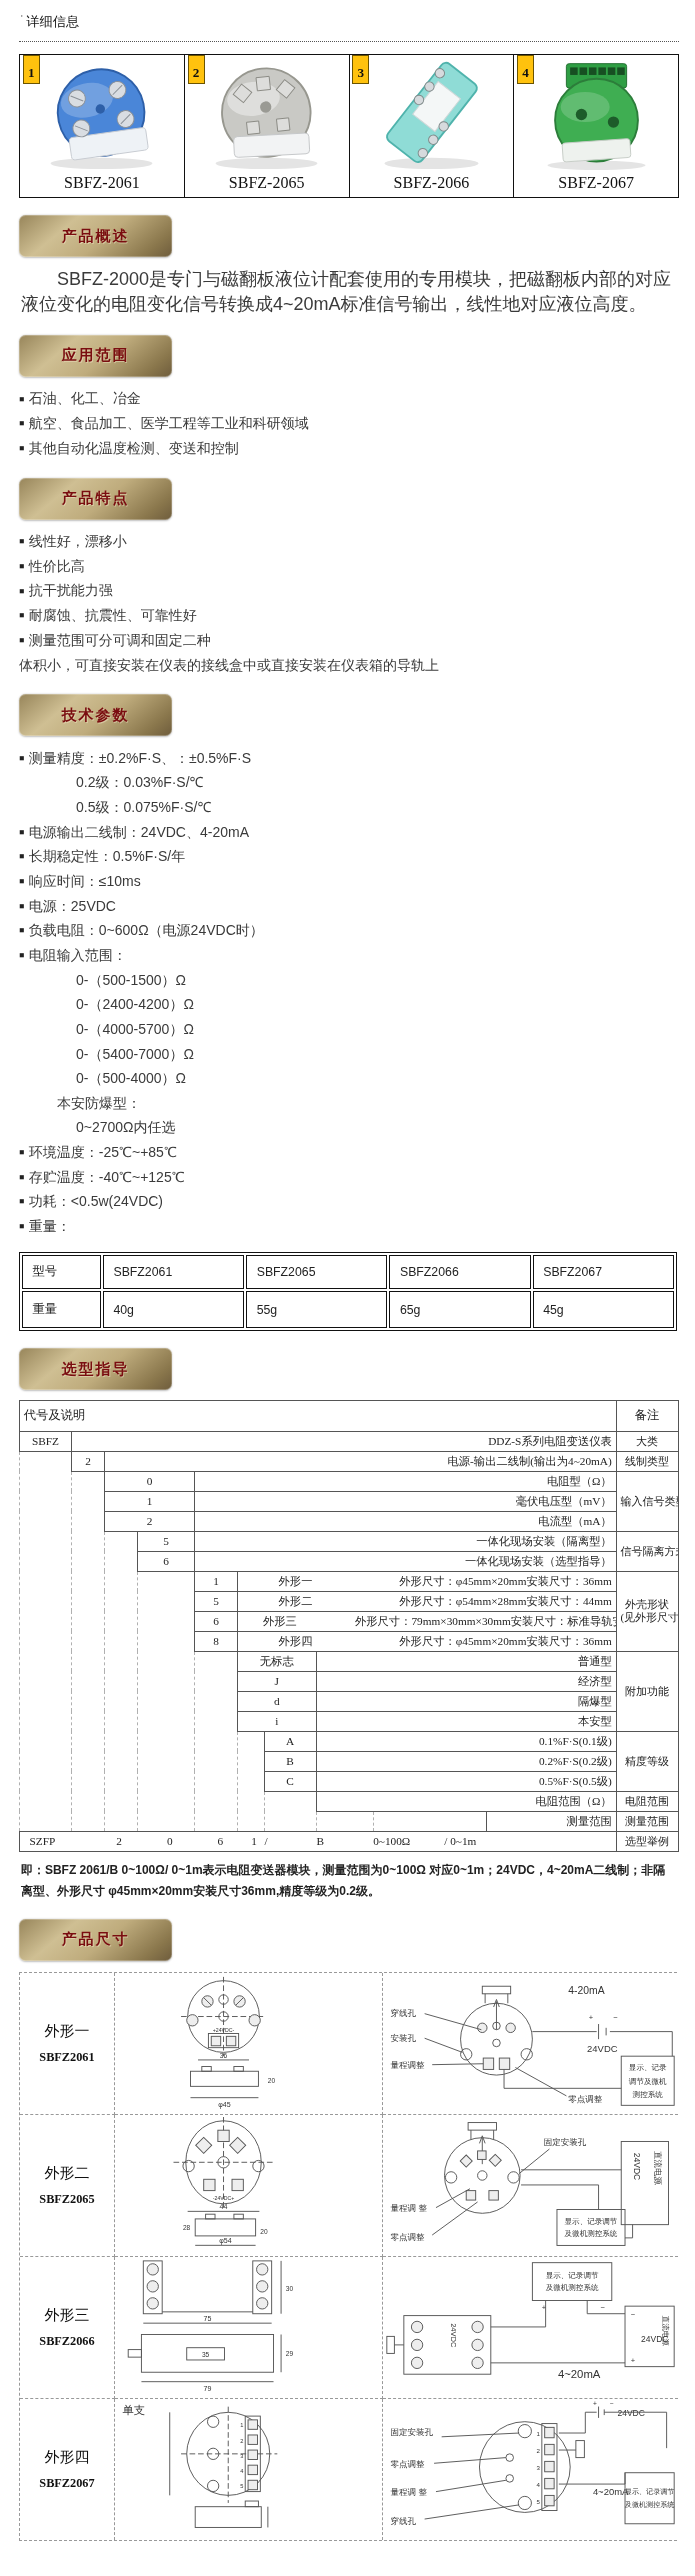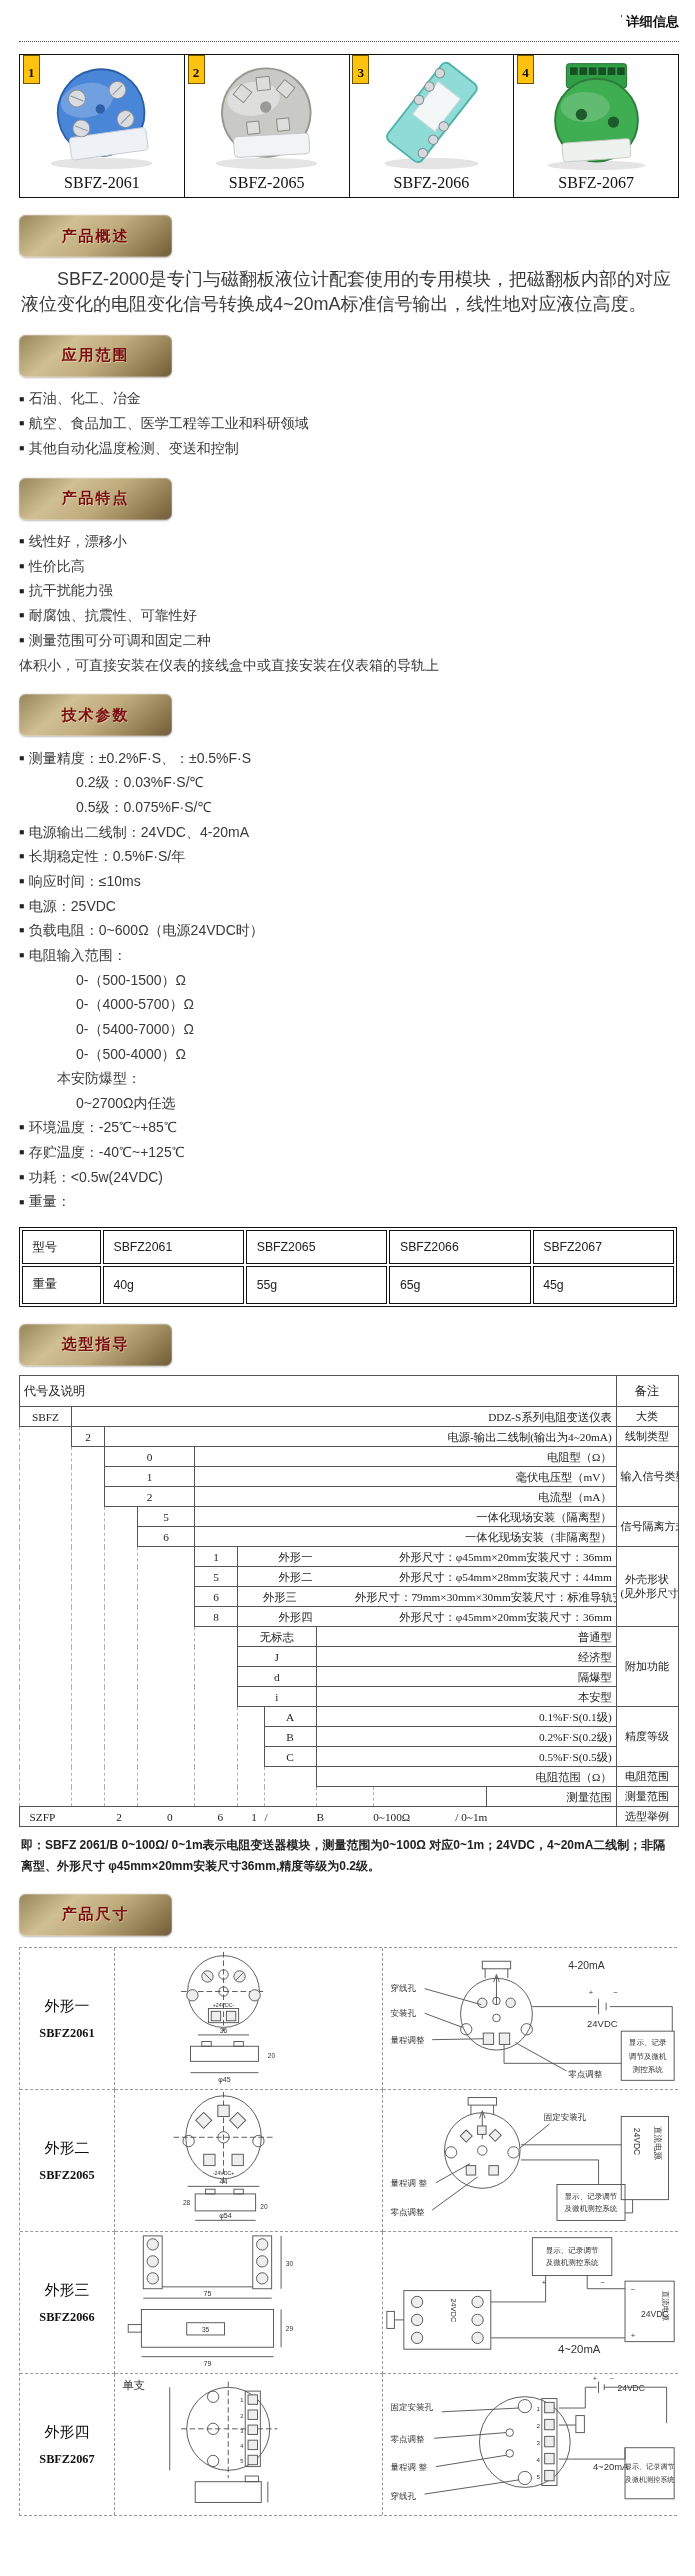--- a/index.html
+++ b/index.html
@@ -1,19 +1,19 @@
 <!DOCTYPE html>
 <html style="font-size:15px"><head>
 <meta charset="utf-8">
 <style>
   html,body{margin:0;padding:0;}
   body{width:696px;min-height:2576px;background:#fff;font-family:"Liberation Sans",sans-serif;color:#333;}
   .wrap{padding:7.6px 17px 28px 19px;}
   
-  .page-title{font-size:13.2px;font-weight:bold;color:#111;padding:5.7px 0 7.6px 1.9px;text-align:right;}
+  .page-title{font-size:13.2px;font-weight:normal;color:#111;padding:5.7px 0 7.6px 1.9px;}
   .page-title .tick{font-size:8.5px;color:#555;vertical-align:top;margin-right:3.8px;}
   .dotline{border-top:0.9px dotted #555;height:0.9px;margin:1.9px 0 11.3px 0;}
   
   .prod-box{border:1.9px solid #111;display:flex;gap:0;background:#fff;}
   .prod-cell{flex:1;border-right:1.9px solid #111;position:relative;padding:1.9px 1.9px 5.7px 1.9px;background:#fff;}
   .prod-cell:last-child{border-right:none;}
   .badge{position:absolute;top:0;left:2.8px;width:17px;height:29px;background:#ffc20e;border:0.9px solid #6b5400;color:#111;font-family:"Liberation Serif",serif;font-weight:bold;font-size:13.2px;display:flex;align-items:flex-end;justify-content:center;padding-bottom:1.9px;box-sizing:border-box;}
   .prod-photo{height:115px;display:flex;align-items:center;justify-content:center;}
   .prod-label{text-align:center;font-family:"Liberation Serif",serif;font-size:16px;color:#111;padding-top:1.9px;}
   
@@ -185,20 +185,21 @@
     <li class="lv0">测量精度：±0.2%F·S、：±0.5%F·S</li>
     <li class="lv1">0.2级：0.03%F·S/℃</li>
     <li class="lv1">0.5级：0.075%F·S/℃</li>
     <li class="lv0">电源输出二线制：24VDC、4-20mA</li>
     <li class="lv0">长期稳定性：0.5%F·S/年</li>
     <li class="lv0">响应时间：≤10ms</li>
     <li class="lv0">电源：25VDC</li>
     <li class="lv0">负载电阻：0~600Ω（电源24VDC时）</li>
     <li class="lv0">电阻输入范围：</li>
     <li class="lv1">0-（500-1500）Ω</li>
+    <li class="lv1">0-（2400-4200）Ω</li>
     <li class="lv1">0-（4000-5700）Ω</li>
     <li class="lv1">0-（5400-7000）Ω</li>
     <li class="lv1">0-（500-4000）Ω</li>
     <li class="lv2">本安防爆型：</li>
     <li class="lv1">0~2700Ω内任选</li>
     <li class="lv0">环境温度：-25℃~+85℃</li>
     <li class="lv0">存贮温度：-40℃~+125℃</li>
     <li class="lv0">功耗：&lt;0.5w(24VDC)</li>
     <li class="lv0">重量：</li>
   </ul>
@@ -281,21 +282,21 @@
           <td class="pd"></td>
       <td class="code">5</td>
       <td class="desc" colspan="6">一体化现场安装（隔离型）</td>
       <td class="rmk" rowspan="2">信号隔离方式</td>
     </tr>
     <tr>
       <td class="pd pdl"></td>
           <td class="pd"></td>
           <td class="pd"></td>
       <td class="code">6</td>
-      <td class="desc" colspan="6">一体化现场安装（非隔离型）</td>
+      <td class="desc" colspan="6">一体化现场安装（选型指导）</td>
     </tr>
     <tr>
       <td class="pd pdl"></td>
           <td class="pd"></td>
           <td class="pd"></td>
           <td class="pd"></td>
       <td class="code">1</td>
       <td class="desc" colspan="5"><span class="shp-name">外形一</span><span class="shp-size">外形尺寸：φ45mm×20mm</span><span class="shp-mount">安装尺寸：36mm</span></td>
       <td class="rmk" rowspan="4">
             <div>外壳形状</div>
@@ -422,21 +423,21 @@
       <td class="exw" colspan="10">
         <div class="exrow">
           <span style="margin-left:5.7px">SZFP</span>
           <span style="margin-left:61px">2</span>
           <span style="margin-left:45px">0</span>
           <span style="margin-left:45px">6</span>
           <span style="margin-left:28px">1</span>
           <span style="margin-left:7.6px">/</span>
           <span style="margin-left:49px">B</span>
           <span style="margin-left:49px">0~100Ω</span>
-          <span style="margin-left:45px">/ 0~1m</span>
+          <span style="margin-left:34px">/ 0~1m</span>
         </div>
       </td>
       <td class="rmk">选型举例</td>
     </tr>
   </tbody>
     </table>
 
   <div class="note">即：SBFZ 2061/B 0~100Ω/ 0~1m表示电阻变送器模块，测量范围为0~100Ω 对应0~1m；24VDC，4~20mA二线制；非隔离型、外形尺寸 φ45mm×20mm安装尺寸36mm,精度等级为0.2级。</div>
 
   <div class="sec-btn">

